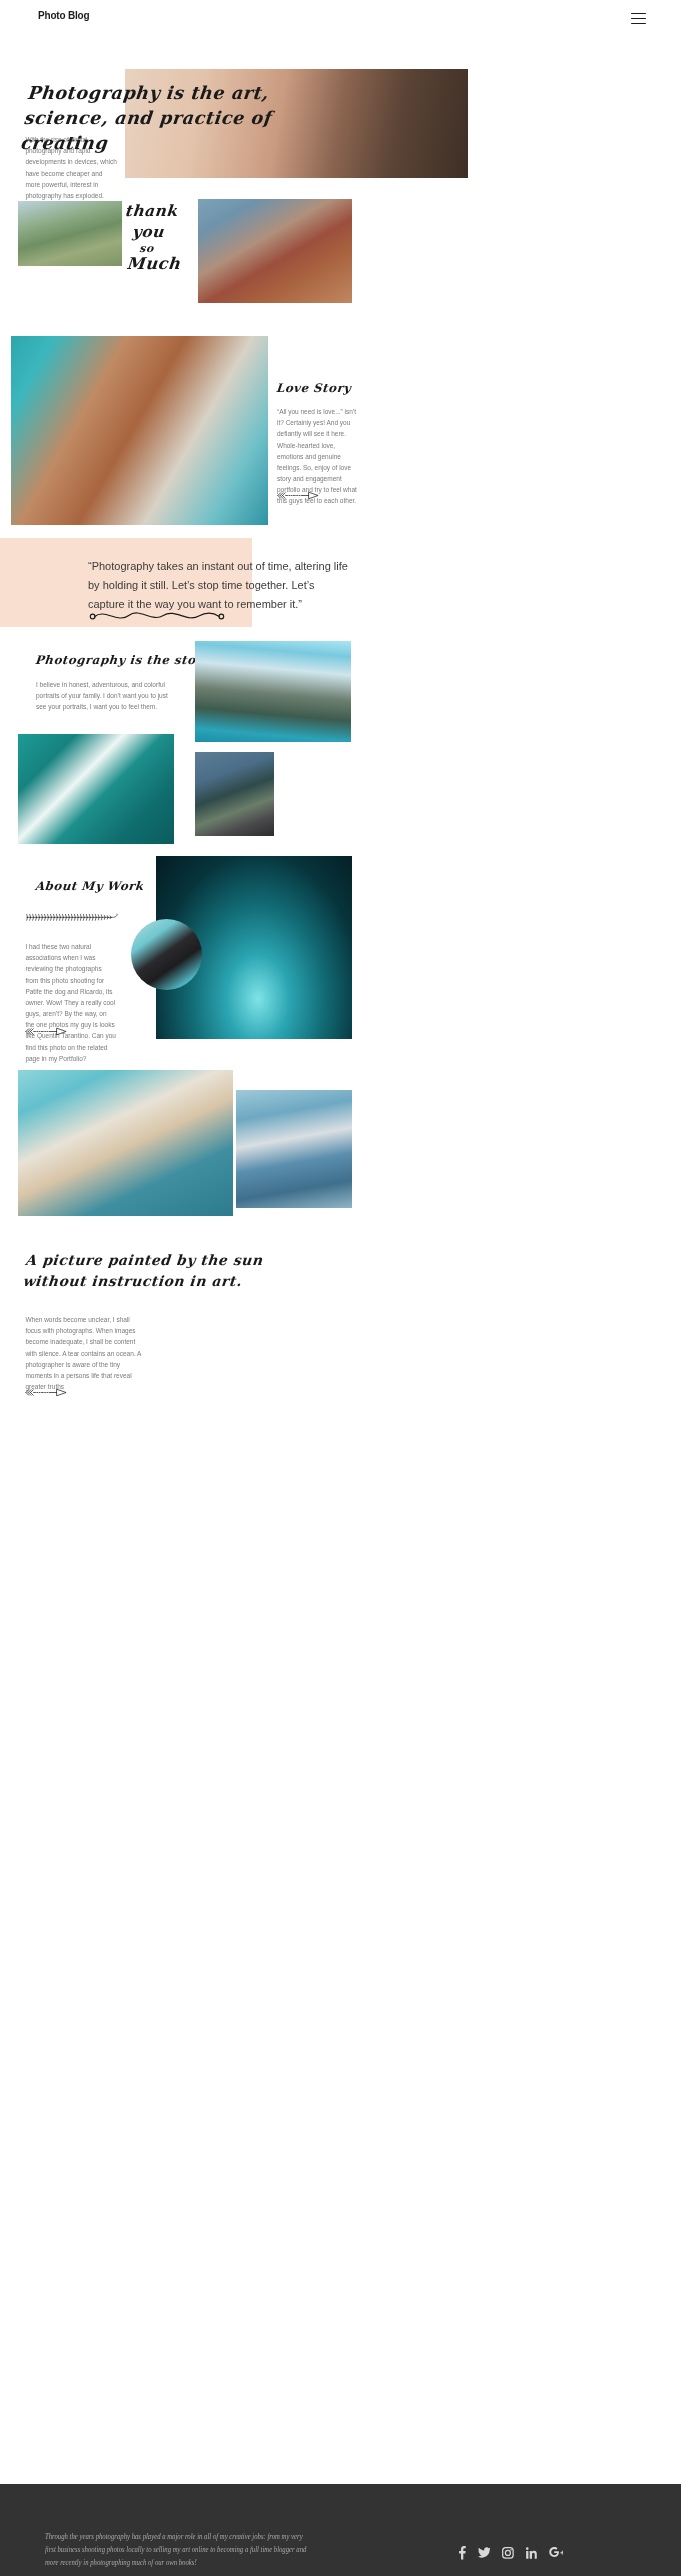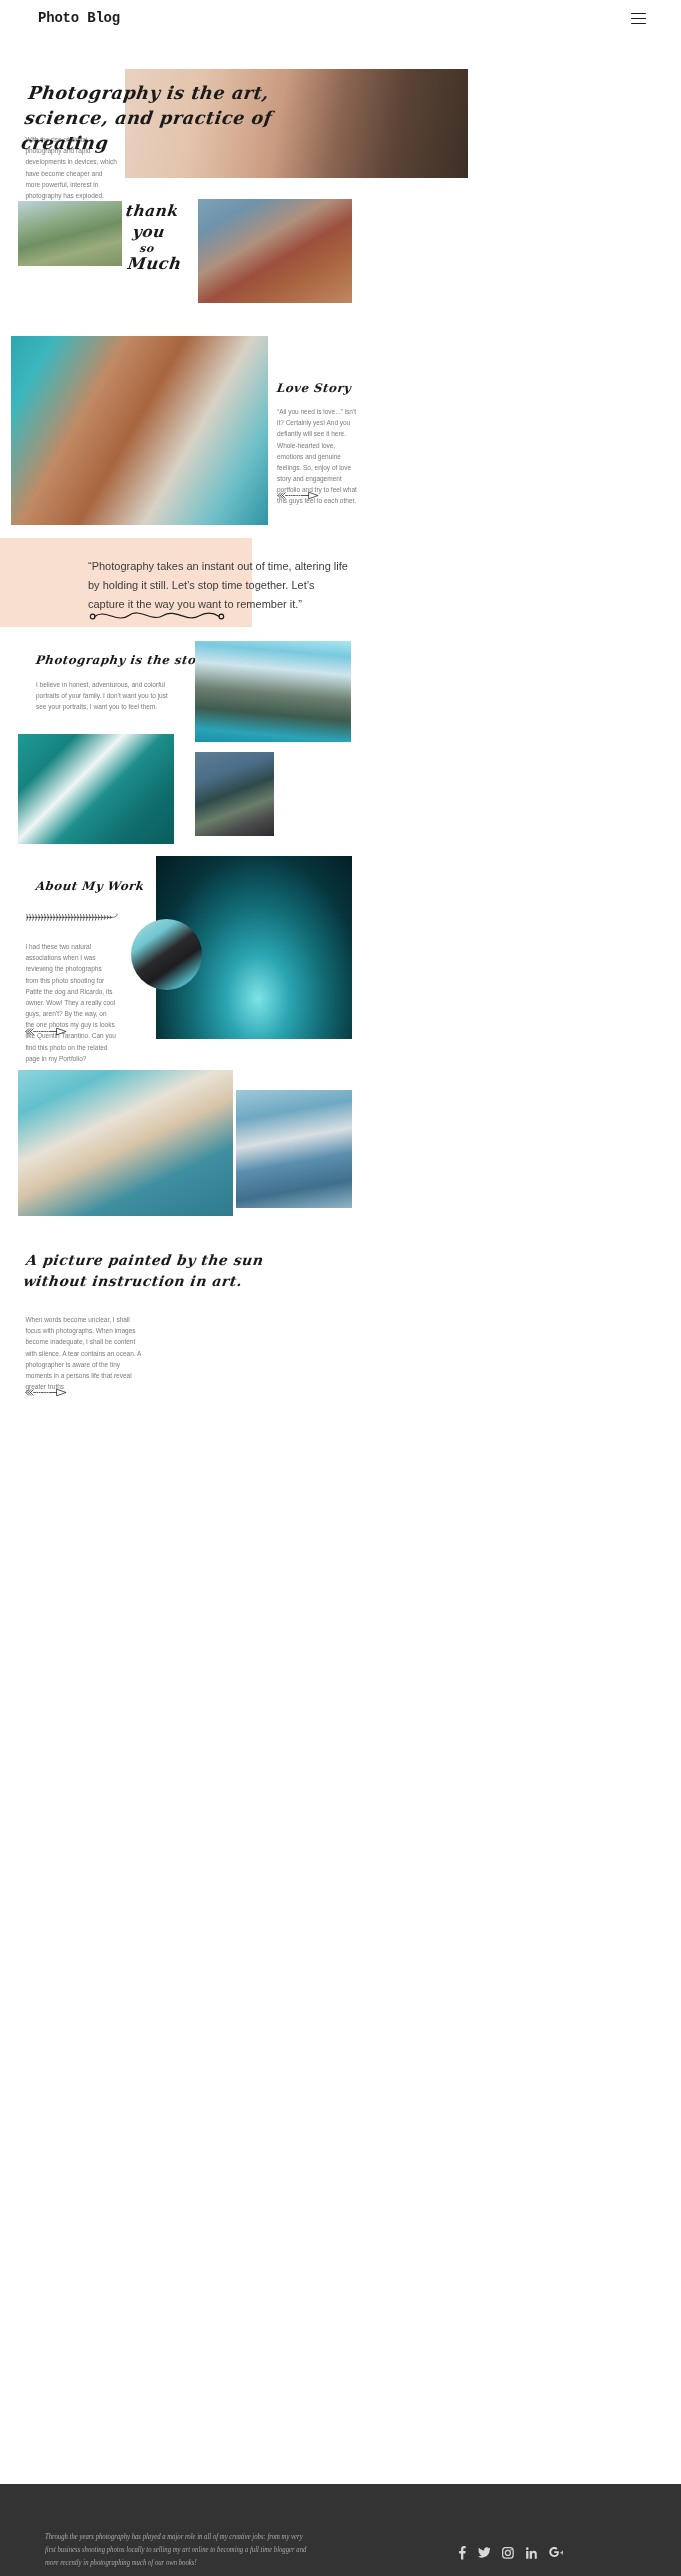--- a/index.html
+++ b/index.html
@@ -13,22 +13,22 @@
 
   .page { position: relative; width: 681px; height: 2576px; background: #fff; }
 
   
   .header {
     position: absolute; top: 0; left: 0; width: 681px; height: 38px;
     background: #ffffff; z-index: 50;
   }
   .brand {
     position: absolute; left: 38px; top: 10px;
-    font-family: Liberation Mono, monospace;
-    font-weight: 700; font-size: 14px; letter-spacing: -0.2px; color: #1d1d1d;
+    font-family: Liberation Sans, sans-serif;
+    font-weight: 700; font-size: 10px; letter-spacing: -0.2px; color: #1d1d1d;
   }
   .burger {
     position: absolute; right: 35px; top: 12.7px;
     width: 15.4px; height: 12.7px; cursor: pointer;
   }
   .burger span {
     display: block; width: 15.4px; height: 1.5px; background: #1d1d1d;
     margin-bottom: 3.6px; border-radius: 0.9px;
   }
   .burger span:last-child { margin-bottom: 0; }

